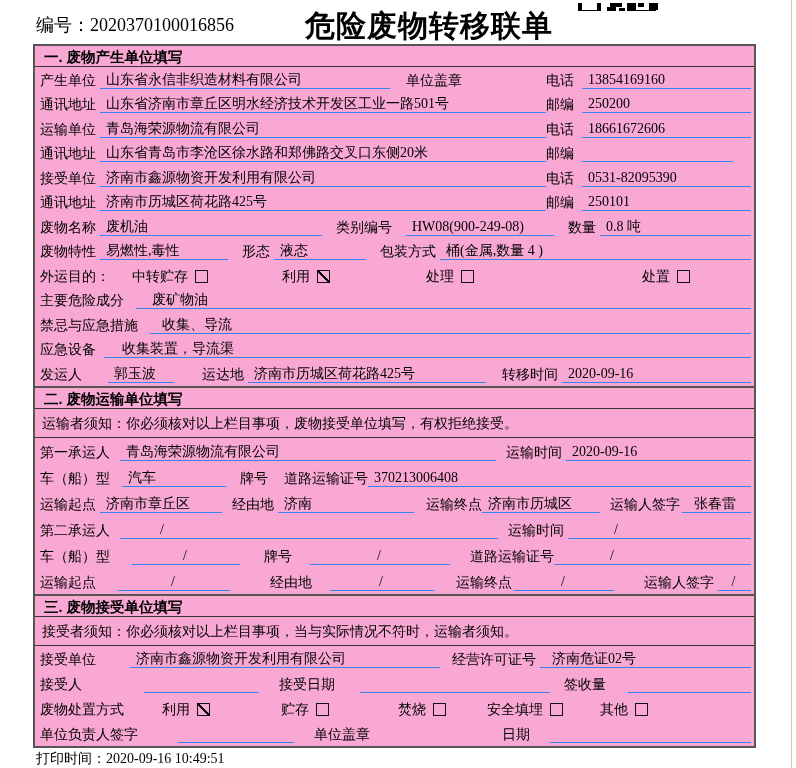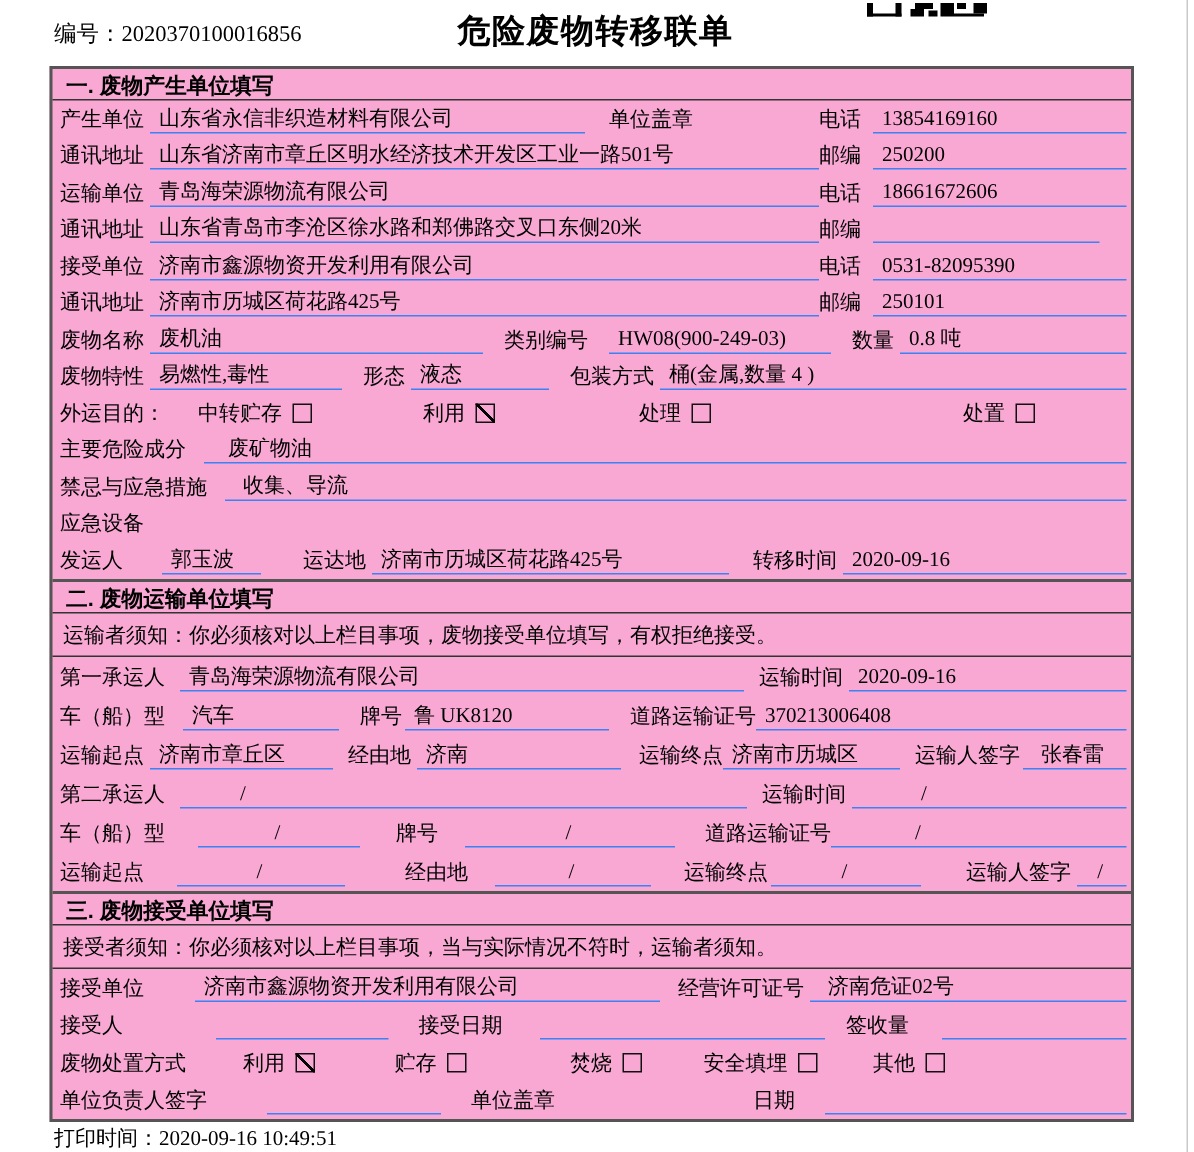--- a/index.html
+++ b/index.html
@@ -5,24 +5,24 @@
   * { box-sizing: border-box; margin: 0; padding: 0; }
   html,body { width: 796px; height: 768px; background: #ffffff; }
   body {
     position: relative;
     font-family: "Liberation Serif", "DejaVu Serif", serif;
     color: #000;
     overflow: hidden;
   }
   .page-edge { position:absolute; left:791px; top:0; width:1px; height:768px; background:#c9c9c9; }
 
-  .serial { position:absolute; left:36px; top:13px; font-size:15px; white-space:nowrap; }
+  .serial { position:absolute; left:36px; top:13px; font-size:18px; white-space:nowrap; }
   .doc-title {
     position:absolute; left:305px; top:6px;
-    font-size:22px; font-weight:bold; letter-spacing:1px;
+    font-size:30px; font-weight:bold; letter-spacing:1px;
     font-family:"Liberation Sans","DejaVu Sans",sans-serif;
   }
   .qr-frag { position:absolute; left:578px; top:0; width:80px; height:11px; overflow:hidden; }
 
   .form {
     position:absolute; left:33px; top:44px; width:723px;
     border:2px solid #555; background:#f9a8d4;
   }
   .sec-h {
     height:21px; padding:2px 9px 0; font-weight:bold; font-size:14.5px;
@@ -122,21 +122,21 @@
       <span class="lbl" style="width:60px">通讯地址</span>
       <span class="fill" style="width:446px">济南市历城区荷花路425号</span>
       <span class="lbl" style="width:36px">邮编</span>
       <span class="fill grow">250101</span>
     </div>
 
     <div class="row">
       <span class="lbl" style="width:60px">废物名称</span>
       <span class="fill" style="width:222px">废机油</span>
       <span class="lbl" style="width:84px;padding-left:14px">类别编号</span>
-      <span class="fill" style="width:148px">HW08(900-249-03)</span>
+      <span class="fill" style="width:148px">HW08(900-249-08)</span>
       <span class="lbl" style="width:46px;padding-left:14px">数量</span>
       <span class="fill grow">0.8 吨</span>
     </div>
 
     <div class="row">
       <span class="lbl" style="width:60px">废物特性</span>
       <span class="fill" style="width:128px">易燃性,毒性</span>
       <span class="lbl" style="width:46px;padding-left:14px">形态</span>
       <span class="fill" style="width:92px">液态</span>
       <span class="lbl" style="width:74px;padding-left:14px">包装方式</span>
@@ -156,20 +156,21 @@
       <span class="fill grow" style="padding-left:16px">废矿物油</span>
     </div>
 
     <div class="row">
       <span class="lbl" style="width:110px">禁忌与应急措施</span>
       <span class="fill grow" style="padding-left:12px">收集、导流</span>
     </div>
 
     <div class="row">
       <span class="lbl" style="width:64px">应急设备</span>
+      <span class="fill grow" style="padding-left:18px">收集装置，导流渠</span>
     </div>
 
     <div class="row">
       <span class="lbl" style="width:48px">发运人</span>
       <span class="fill" style="width:66px;margin-left:20px">郭玉波</span>
       <span class="lbl" style="width:74px;padding-left:28px">运达地</span>
       <span class="fill" style="width:238px">济南市历城区荷花路425号</span>
       <span class="lbl" style="width:76px;padding-left:16px">转移时间</span>
       <span class="fill grow">2020-09-16</span>
     </div>
@@ -183,21 +184,20 @@
       <span class="lbl" style="width:80px">第一承运人</span>
       <span class="fill" style="width:376px">青岛海荣源物流有限公司</span>
       <span class="lbl" style="width:70px;padding-left:10px">运输时间</span>
       <span class="fill grow">2020-09-16</span>
     </div>
 
     <div class="row">
       <span class="lbl" style="width:82px">车（船）型</span>
       <span class="fill" style="width:104px">汽车</span>
       <span class="lbl" style="width:44px;padding-left:14px">牌号</span>
-      <span class="fill" style="width:136px">鲁 UK8120</span>
       <span class="lbl" style="width:98px;padding-left:14px">道路运输证号</span>
       <span class="fill grow">370213006408</span>
     </div>
 
     <div class="row">
       <span class="lbl" style="width:60px">运输起点</span>
       <span class="fill" style="width:122px">济南市章丘区</span>
       <span class="lbl" style="width:56px;padding-left:10px">经由地</span>
       <span class="fill" style="width:136px">济南</span>
       <span class="lbl" style="width:68px;padding-left:12px">运输终点</span>
@@ -250,21 +250,21 @@
       <span class="fill" style="width:115px;margin-left:54px"></span>
       <span class="lbl" style="width:76px;padding-left:20px">接受日期</span>
       <span class="fill" style="width:190px;margin-left:25px"></span>
       <span class="lbl" style="width:60px;padding-left:14px">签收量</span>
       <span class="fill grow" style="margin-left:18px"></span>
     </div>
 
     <div class="row">
       <span class="lbl" style="width:92px">废物处置方式</span>
       <span class="opt" style="margin-left:30px"><span>利用</span><span class="cb checked"></span></span>
-      <span class="opt" style="margin-left:53px"><span>贮存</span><span class="cb"></span></span>
+      <span class="opt" style="margin-left:71px"><span>贮存</span><span class="cb"></span></span>
       <span class="opt" style="margin-left:69px"><span>焚烧</span><span class="cb"></span></span>
       <span class="opt" style="margin-left:41px"><span>安全填埋</span><span class="cb"></span></span>
       <span class="opt" style="margin-left:37px"><span>其他</span><span class="cb"></span></span>
     </div>
 
     <div class="row">
       <span class="lbl" style="width:102px">单位负责人签字</span>
       <span class="fill" style="width:116px;margin-left:36px"></span>
       <span class="lbl" style="width:84px;padding-left:20px">单位盖章</span>
       <span class="lbl" style="width:164px;padding-left:124px">日期</span>

